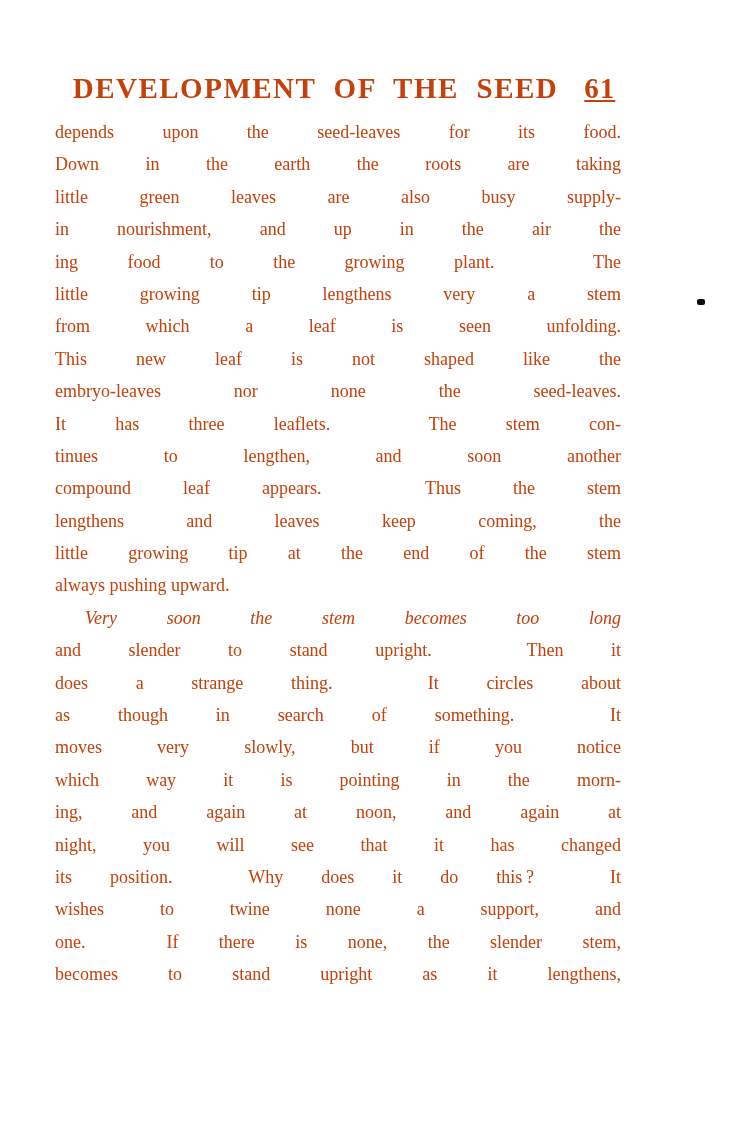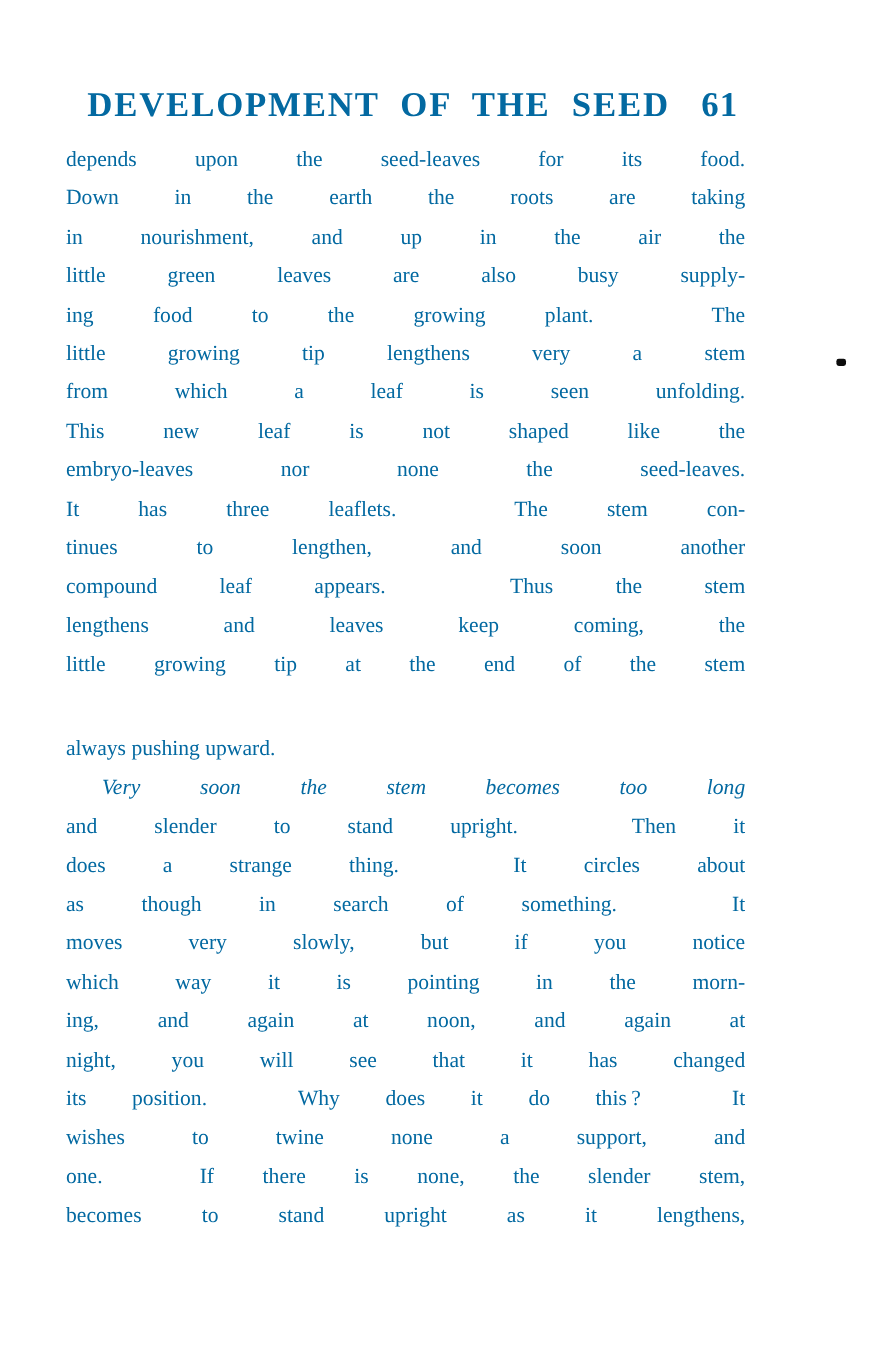--- a/index.html
+++ b/index.html
@@ -7,59 +7,59 @@
     padding: 0;
     background: #ffffff;
   }
   .page {
     position: relative;
     width: 743px;
     height: 1142px;
     background: #ffffff;
     overflow: hidden;
     font-family: "Liberation Serif", "DejaVu Serif", serif;
-    color: #0369a1;
+    color: #c2410c;
   }
   .running-head {
     position: absolute;
     top: 72px;
     left: 55px;
     width: 578px;
     display: flex;
     justify-content: center;
     align-items: baseline;
     gap: 26px;
     font-size: 29px;
     font-weight: 600;
     letter-spacing: 1.5px;
     word-spacing: 9px;
     white-space: nowrap;
   }
   .page-num {
     letter-spacing: 1px;
     word-spacing: normal;
+    text-decoration: underline;
   }
   .body-text {
     position: absolute;
     top: 116px;
     left: 55px;
     width: 566px;
   }
   .line {
     height: 32.4px;
     line-height: 32.4px;
     font-size: 18px;
     text-align: justify;
     text-align-last: justify;
     overflow: hidden;
     white-space: normal;
   }
   .line.endline {
     text-align-last: left;
-    margin-top: 38px;
   }
   .line.indent {
     text-indent: 30px;
     font-style: italic;
   }
   .ink-speck {
     position: absolute;
     left: 697px;
     top: 299px;
     width: 8px;
@@ -74,22 +74,22 @@
 <div class="page">
 
   <div class="running-head">
     <span>DEVELOPMENT OF THE SEED</span>
     <span class="page-num">61</span>
   </div>
 
   <div class="body-text">
       <div class="line">depends upon the seed-leaves for its food.</div>
       <div class="line">Down in the earth the roots are taking</div>
+      <div class="line">little green leaves are also busy supply-</div>
       <div class="line">in nourishment, and up in the air the</div>
-      <div class="line">little green leaves are also busy supply-</div>
       <div class="line">ing food to the growing plant.&nbsp; The</div>
       <div class="line">little growing tip lengthens very a stem</div>
       <div class="line">from which a leaf is seen unfolding.</div>
       <div class="line">This new leaf is not shaped like the</div>
       <div class="line">embryo-leaves nor none the seed-leaves.</div>
       <div class="line">It has three leaflets.&nbsp; The stem con-</div>
       <div class="line">tinues to lengthen, and soon another</div>
       <div class="line">compound leaf appears.&nbsp; Thus the stem</div>
       <div class="line">lengthens and leaves keep coming, the</div>
       <div class="line">little growing tip at the end of the stem</div>

